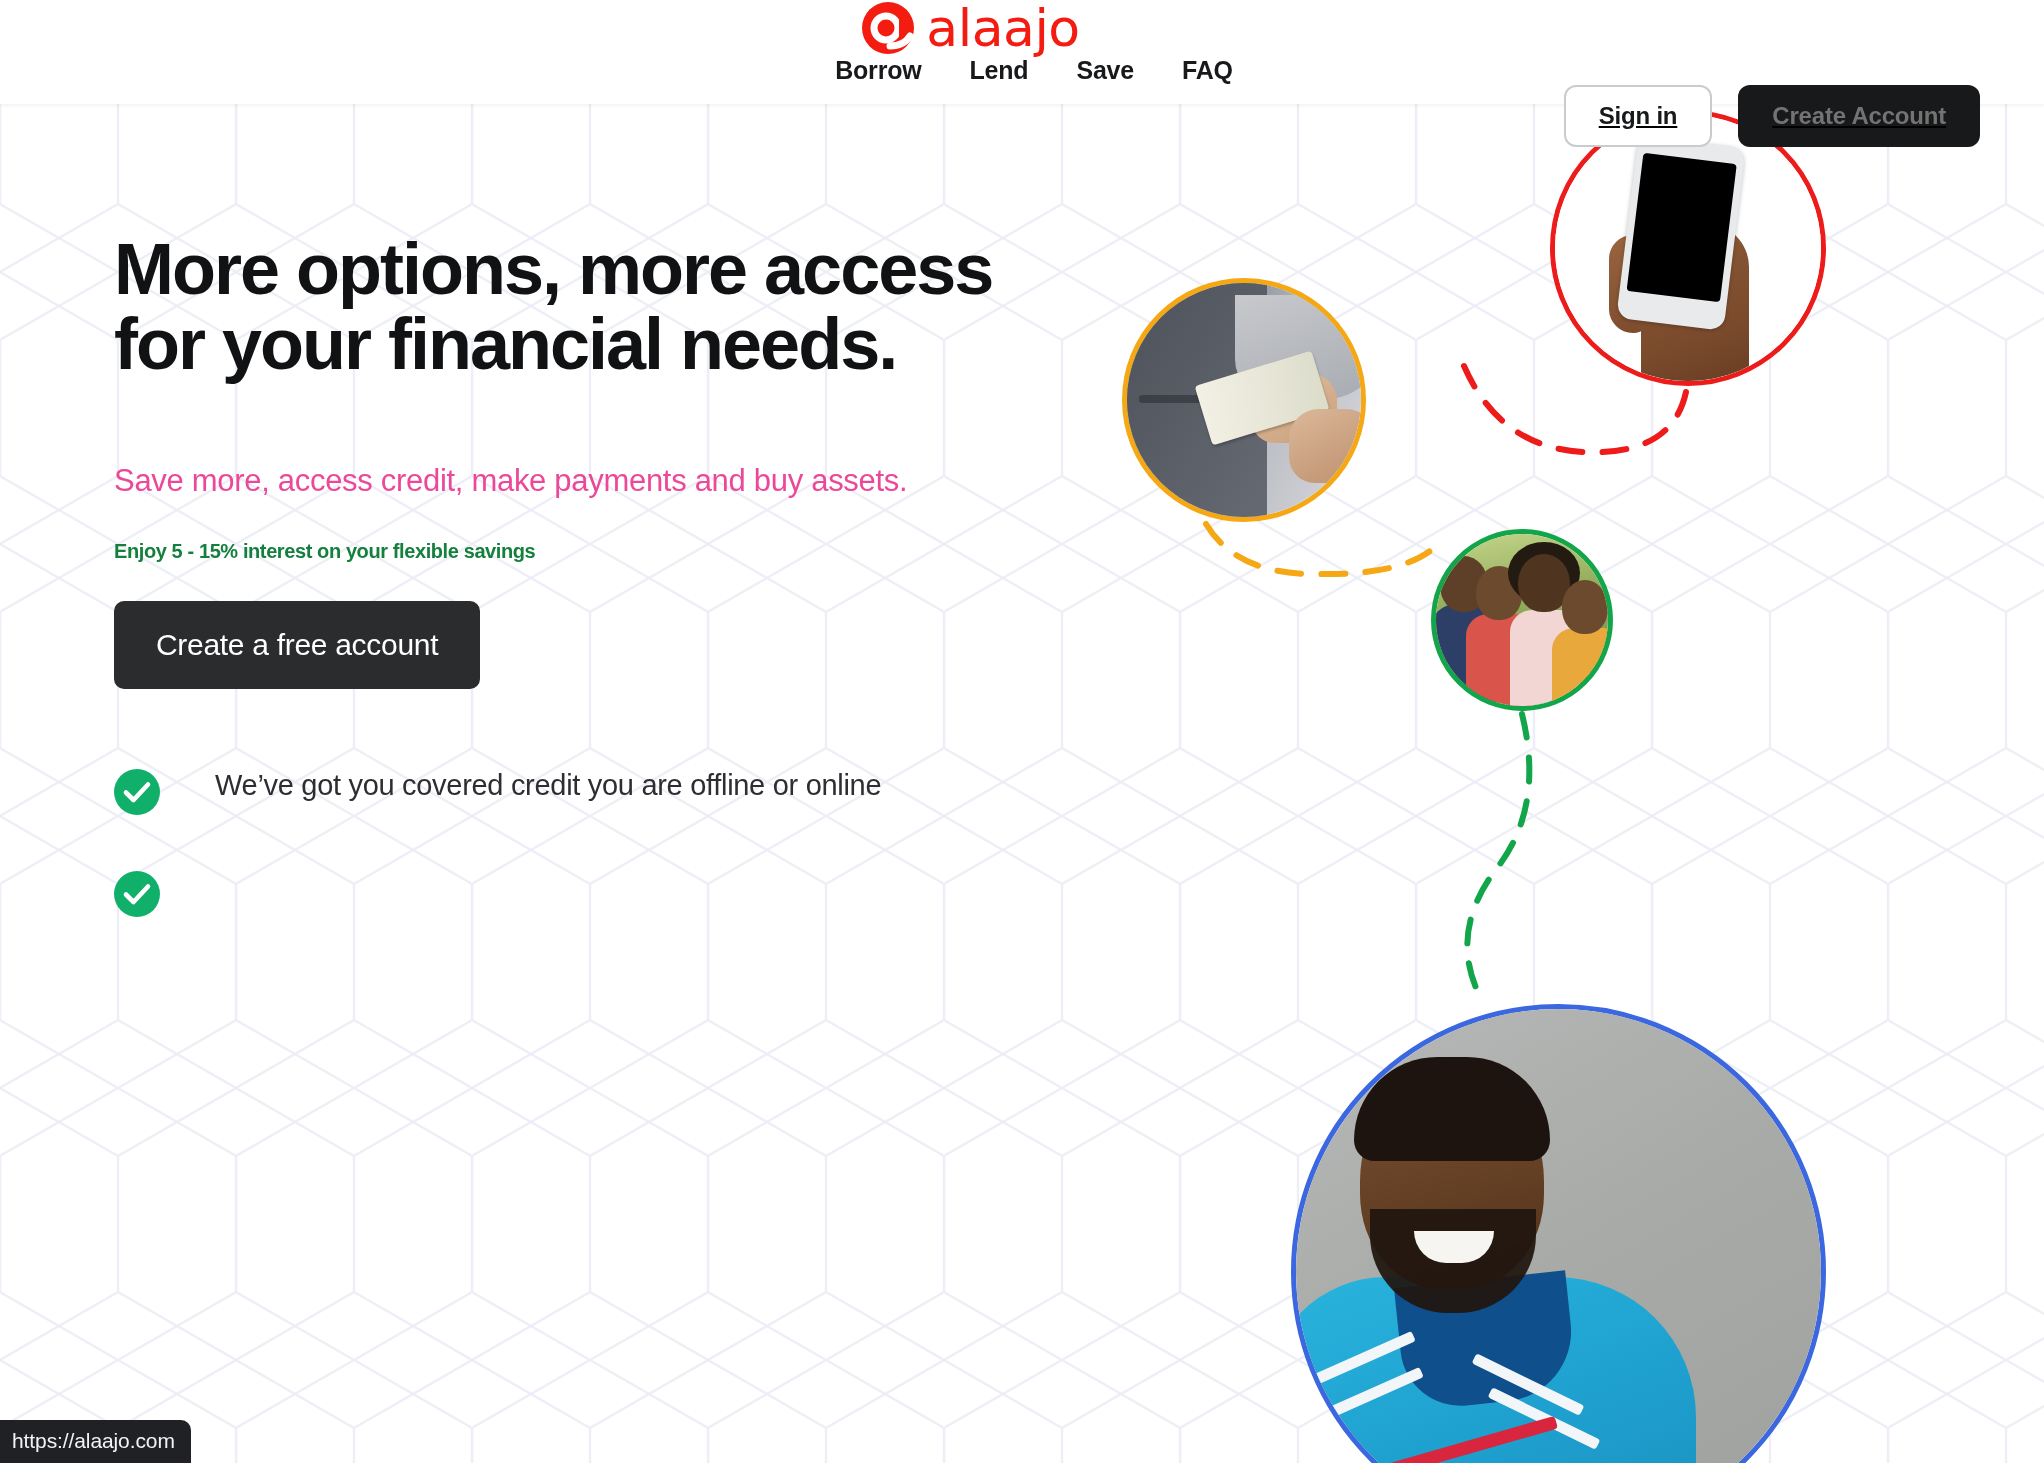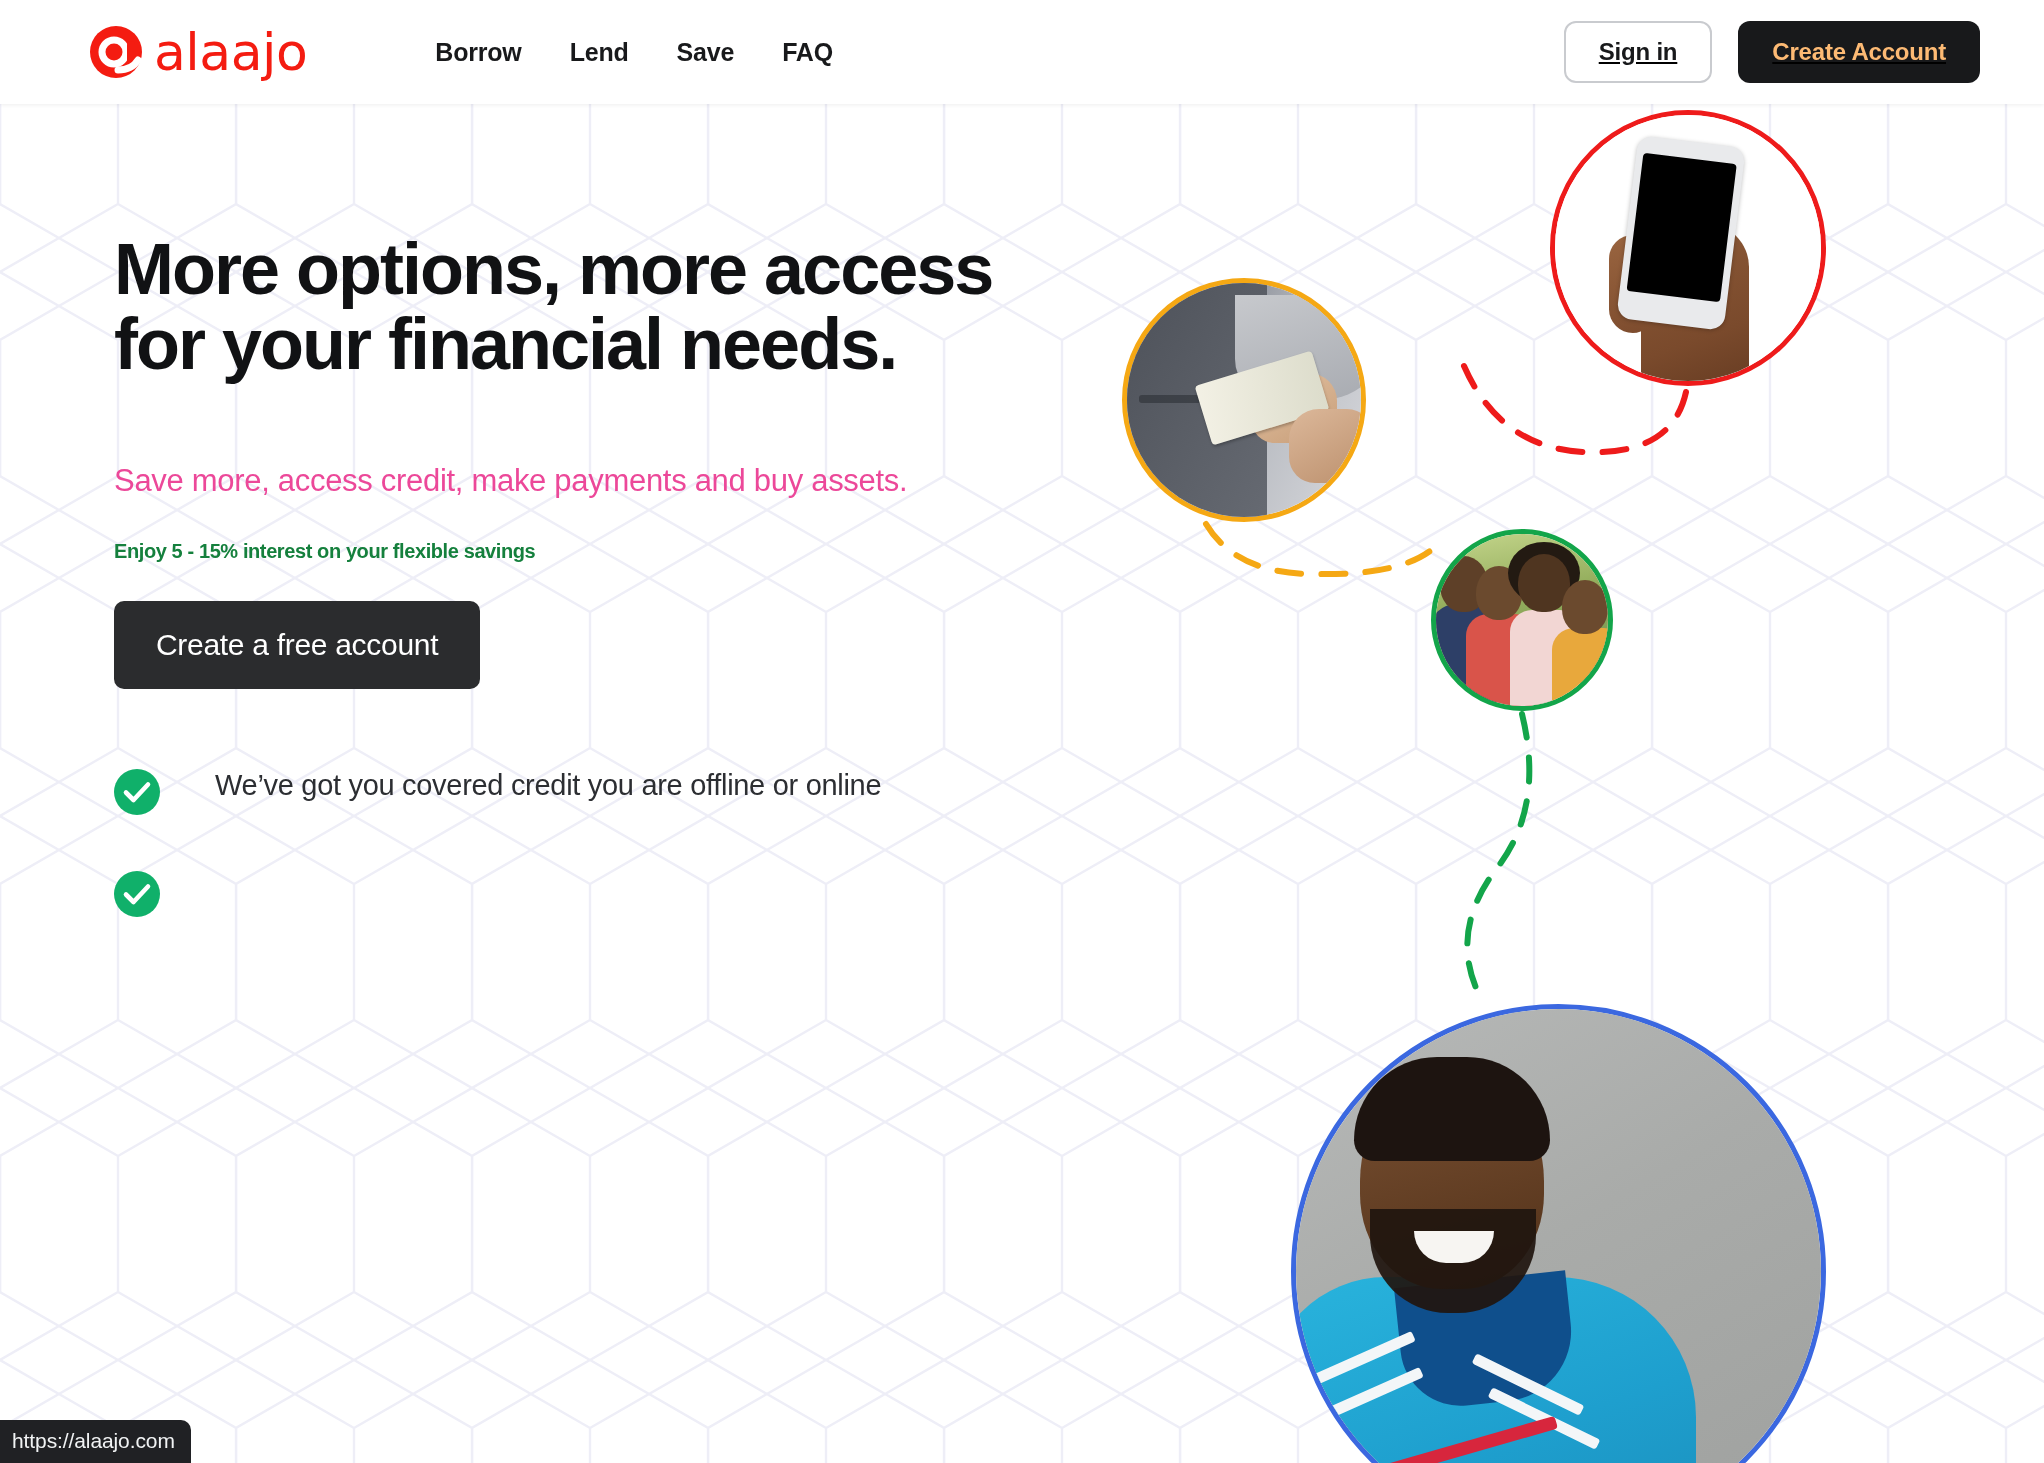--- a/index.html
+++ b/index.html
@@ -28,20 +28,21 @@
   
   #header {
     position: relative;
     z-index: 40;
     height: 104px;
     background: #ffffff;
     display: flex;
     align-items: center;
     padding: 0 64px 0 88px;
     box-shadow: 0 1px 4px rgba(0,0,0,0.07);
+    flex-direction: column;
   }
 
   #brand {
     display: flex;
     align-items: center;
     gap: 10px;
     margin-right: 128px;
   }
 
   #brand-mark { width: 56px; height: 56px; display: block; }
@@ -87,21 +88,21 @@
     border-radius: 12px;
     padding: 15px 33px;
     cursor: pointer;
     font-family: "Liberation Sans", sans-serif;
     letter-spacing: -0.2px;
   }
 
   #create-account-button {
     font-size: 24px;
     font-weight: bold;
-    color: #fdba74;
+    color: #737373;
     background: #18191b;
     border: none;
     border-radius: 12px;
     padding: 17px 34px;
     cursor: pointer;
     font-family: "Liberation Sans", sans-serif;
     letter-spacing: -0.2px;
   }
 
   

